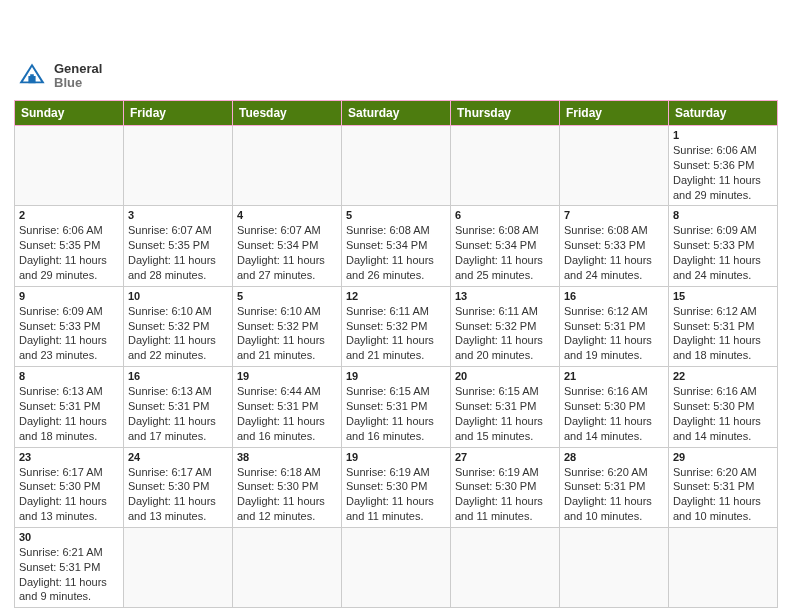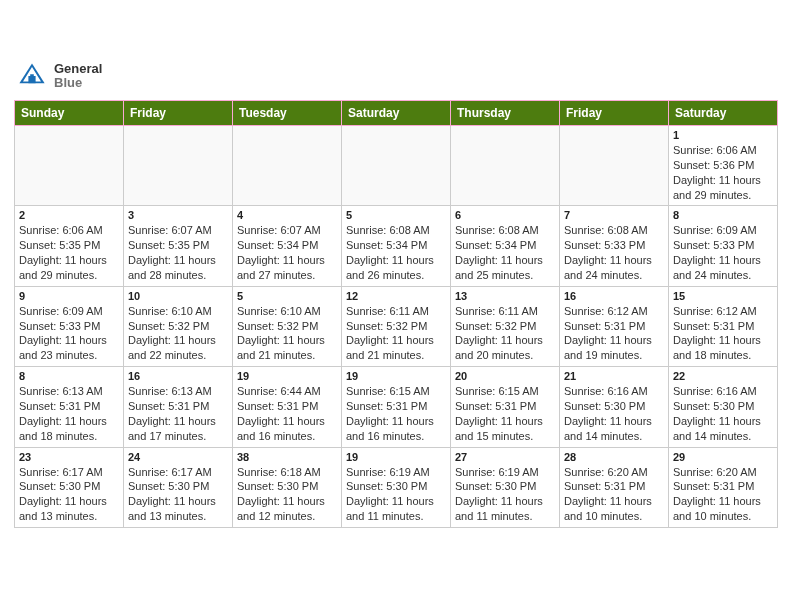--- a/index.html
+++ b/index.html
@@ -313,15 +313,29 @@
 Sunset: 5:31 PM
 Daylight: 11 hours and 10 minutes.</div>
           </td>
           <td>
             <span class="day-num">29</span>
             <div class="day-info" style="white-space: pre-line;">Sunrise: 6:20 AM
 Sunset: 5:31 PM
 Daylight: 11 hours and 10 minutes.</div>
           </td>
         </tr>
+        <tr class="last-row">
+          <td>
+            <span class="day-num">30</span>
+            <div class="day-info" style="white-space: pre-line;">Sunrise: 6:21 AM
+Sunset: 5:31 PM
+Daylight: 11 hours and 9 minutes.</div>
+          </td>
+          <td class="empty"></td>
+          <td class="empty"></td>
+          <td class="empty"></td>
+          <td class="empty"></td>
+          <td class="empty"></td>
+          <td class="empty"></td>
+        </tr>
       </tbody>
   </table>
 </div>
 
 </body></html>

